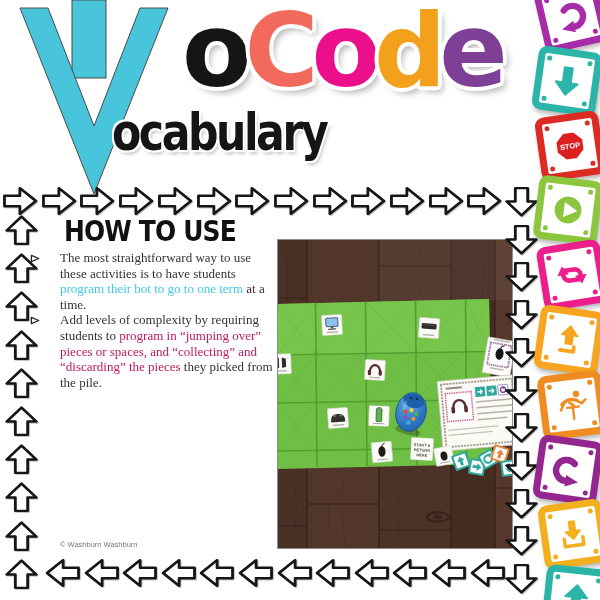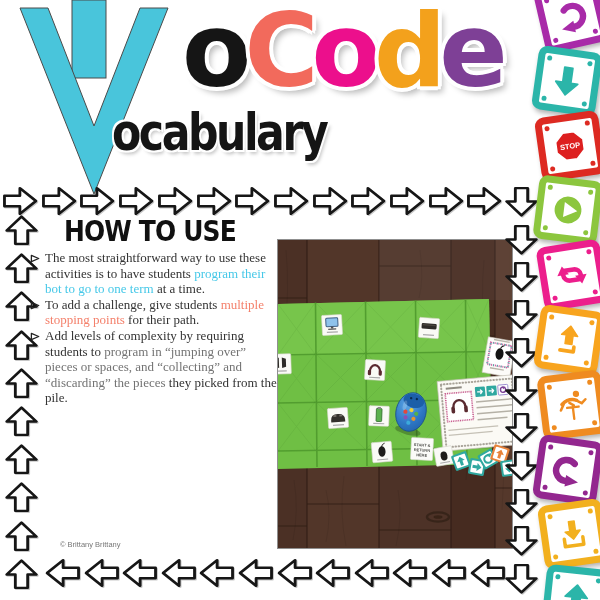--- a/index.html
+++ b/index.html
@@ -14,21 +14,21 @@
         -4px 0 0 #fff,4px 0 0 #fff,0 -4px 0 #fff,0 4px 0 #fff,5px 6px 6px rgba(0,0,0,.28);}
   .title-sub{position:absolute;left:112px;top:102px;z-index:2;color:#151515;
         font-family:"DejaVu Sans",sans-serif;font-weight:bold;font-size:52px;letter-spacing:-3px;
         transform:scaleX(.82);transform-origin:0 0;
         text-shadow:-2px -2px 0 #fff,2px -2px 0 #fff,-2px 2px 0 #fff,2px 2px 0 #fff,3px 4px 4px rgba(0,0,0,.22);}
   .heading{position:absolute;left:64px;top:214px;z-index:2;color:#111;
         font-family:"DejaVu Sans",sans-serif;font-weight:bold;font-size:29px;letter-spacing:-1px;
         transform:scaleX(.86);transform-origin:0 0;white-space:nowrap;}
   .bullets{position:absolute;left:30px;top:250px;width:248px;margin:0;padding:0;list-style:none;
         font-family:"Liberation Serif",serif;font-size:13px;line-height:15.6px;color:#333;z-index:2;}
-  .bullets li{display:flex;align-items:flex-start;}
+  .bullets li{display:flex;align-items:flex-start;gap:15px;}
   .bullets .mk{flex:0 0 15px;padding-top:2px;}
   .bullets .tx{flex:1;}
   .photo{position:absolute;left:277px;top:239px;width:234px;height:308px;border:1px solid #8f8f8f;
         z-index:1;background:#4B3025;}
   .copyright{position:absolute;left:60px;top:540px;font-size:7.5px;color:#777;z-index:3;
         font-family:"Liberation Sans",sans-serif;}
   .arr{position:absolute;width:37px;height:32px;z-index:1;
         filter:drop-shadow(1px 1.5px 0 rgba(0,0,0,.22));}
   .arr svg{width:100%;height:100%;display:block;}
   .tile{position:absolute;width:50px;height:50px;background:#fff;border:7px solid #999;
@@ -54,27 +54,21 @@
       <li>
         <span class="mk"><svg viewBox="0 0 12 12" width="11" height="11">
             <path d="M1.5 2.5 L9.5 6 L1.5 9.5 Z" fill="none" stroke="#222" stroke-width="1.4" stroke-linejoin="round"></path>
           </svg></span>
         <span class="tx"><span>The most straightforward way to use these activities is to have students </span><span style="color: rgb(69, 200, 232);">program their bot to go to one term</span><span> at a time.</span></span>
       </li>
       <li>
         <span class="mk"><svg viewBox="0 0 12 12" width="11" height="11">
             <path d="M1.5 2.5 L9.5 6 L1.5 9.5 Z" fill="none" stroke="#222" stroke-width="1.4" stroke-linejoin="round"></path>
           </svg></span>
-        <span class="tx"><span>To add a challenge, give students </span><span style="color: rgb(244, 128, 107);">multiple stopping points</span><span> for their path.</span></span>
-      </li>
-      <li>
-        <span class="mk"><svg viewBox="0 0 12 12" width="11" height="11">
-            <path d="M1.5 2.5 L9.5 6 L1.5 9.5 Z" fill="none" stroke="#222" stroke-width="1.4" stroke-linejoin="round"></path>
-          </svg></span>
-        <span class="tx"><span>Add levels of complexity by requiring students to </span><span style="color: #737373;">program in “jumping over” pieces or spaces, and “collecting” and “discarding” the pieces</span><span> they picked from the pile.</span></span>
+        <span class="tx"><span>Add levels of complexity by requiring students to </span><span style="color: #be185d;">program in “jumping over” pieces or spaces, and “collecting” and “discarding” the pieces</span><span> they picked from the pile.</span></span>
       </li>
     </ul>
 
   <div class="photo">
     <svg viewBox="0 0 234 308" width="234" height="308">
       <defs>
         <radialGradient id="rg" cx="0.35" cy="0.3" r="0.95">
           <stop offset="0" stop-color="#5FA9E8"></stop>
           <stop offset="0.55" stop-color="#2E77C4"></stop>
           <stop offset="1" stop-color="#1D59A0"></stop>
@@ -251,21 +245,21 @@
         </g>
         <g transform="translate(231,228) rotate(-8)">
           <rect x="-8" y="-8" width="16" height="16" rx="1.5" fill="#2FA8A0"></rect>
           <rect x="-6" y="-6" width="12" height="12" rx="1" fill="#fff"></rect>
           <polygon points="0,4.5 -4,0 -1.5,0 -1.5,-4.5 1.5,-4.5 1.5,0 4,0" fill="#2FA8A0"></polygon>
         </g>
       </g>
     </svg>
   </div>
 
-  <div class="copyright">© Brittany Brittany</div>
+  <div class="copyright">© Washburn Washburn</div>
 
   <div id="borders">
       <div class="arr" style="left: 2px; top: 185px;">
         <svg viewBox="0 0 30 30" preserveAspectRatio="none">
           <g transform="rotate(0 15 15)">
             <polygon points="2,10 14.5,10 14.5,3 27.5,15 14.5,27 14.5,20 2,20" fill="#fff" stroke="#161616" stroke-width="2.3" stroke-linejoin="round"></polygon>
           </g>
         </svg>
       </div>
       <div class="arr" style="left: 40.7px; top: 185px;">

